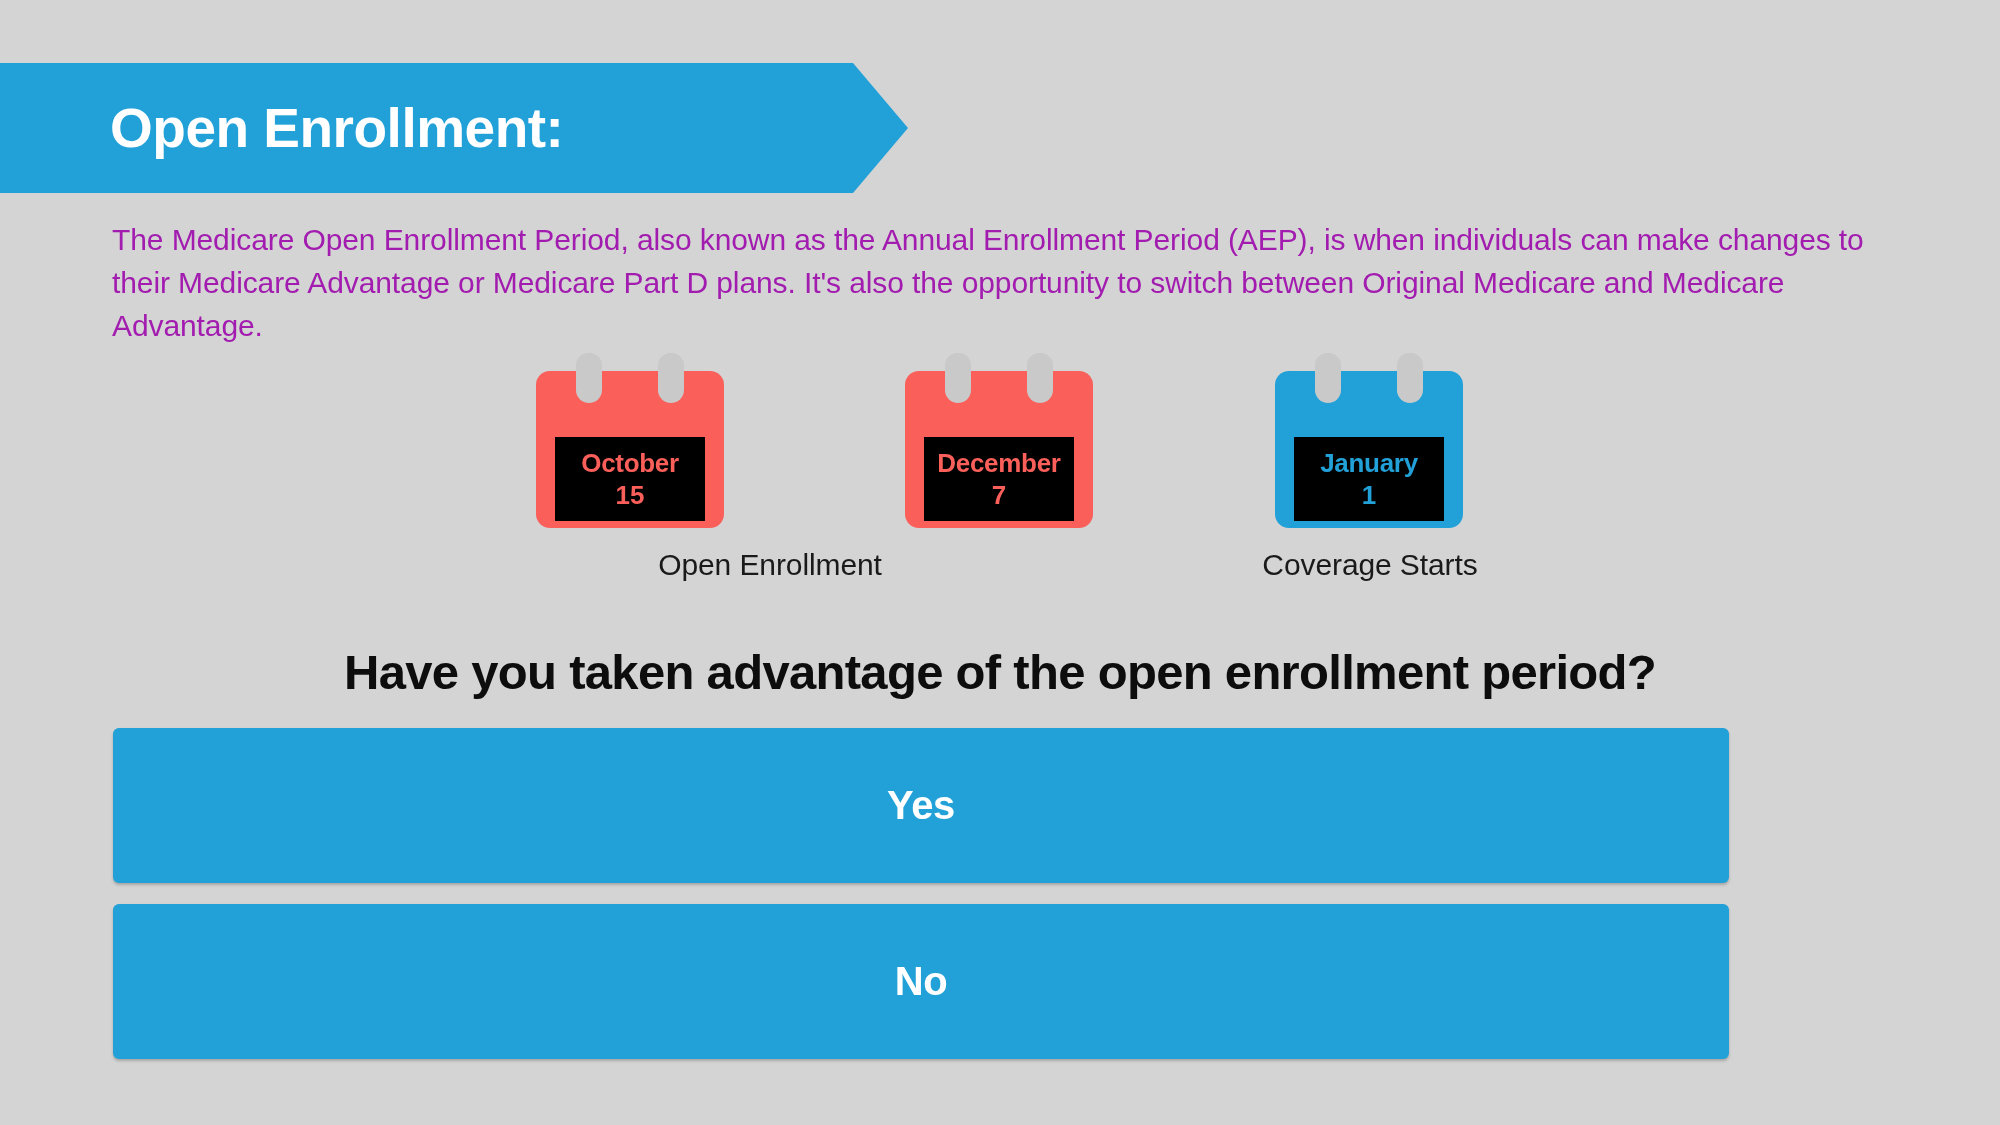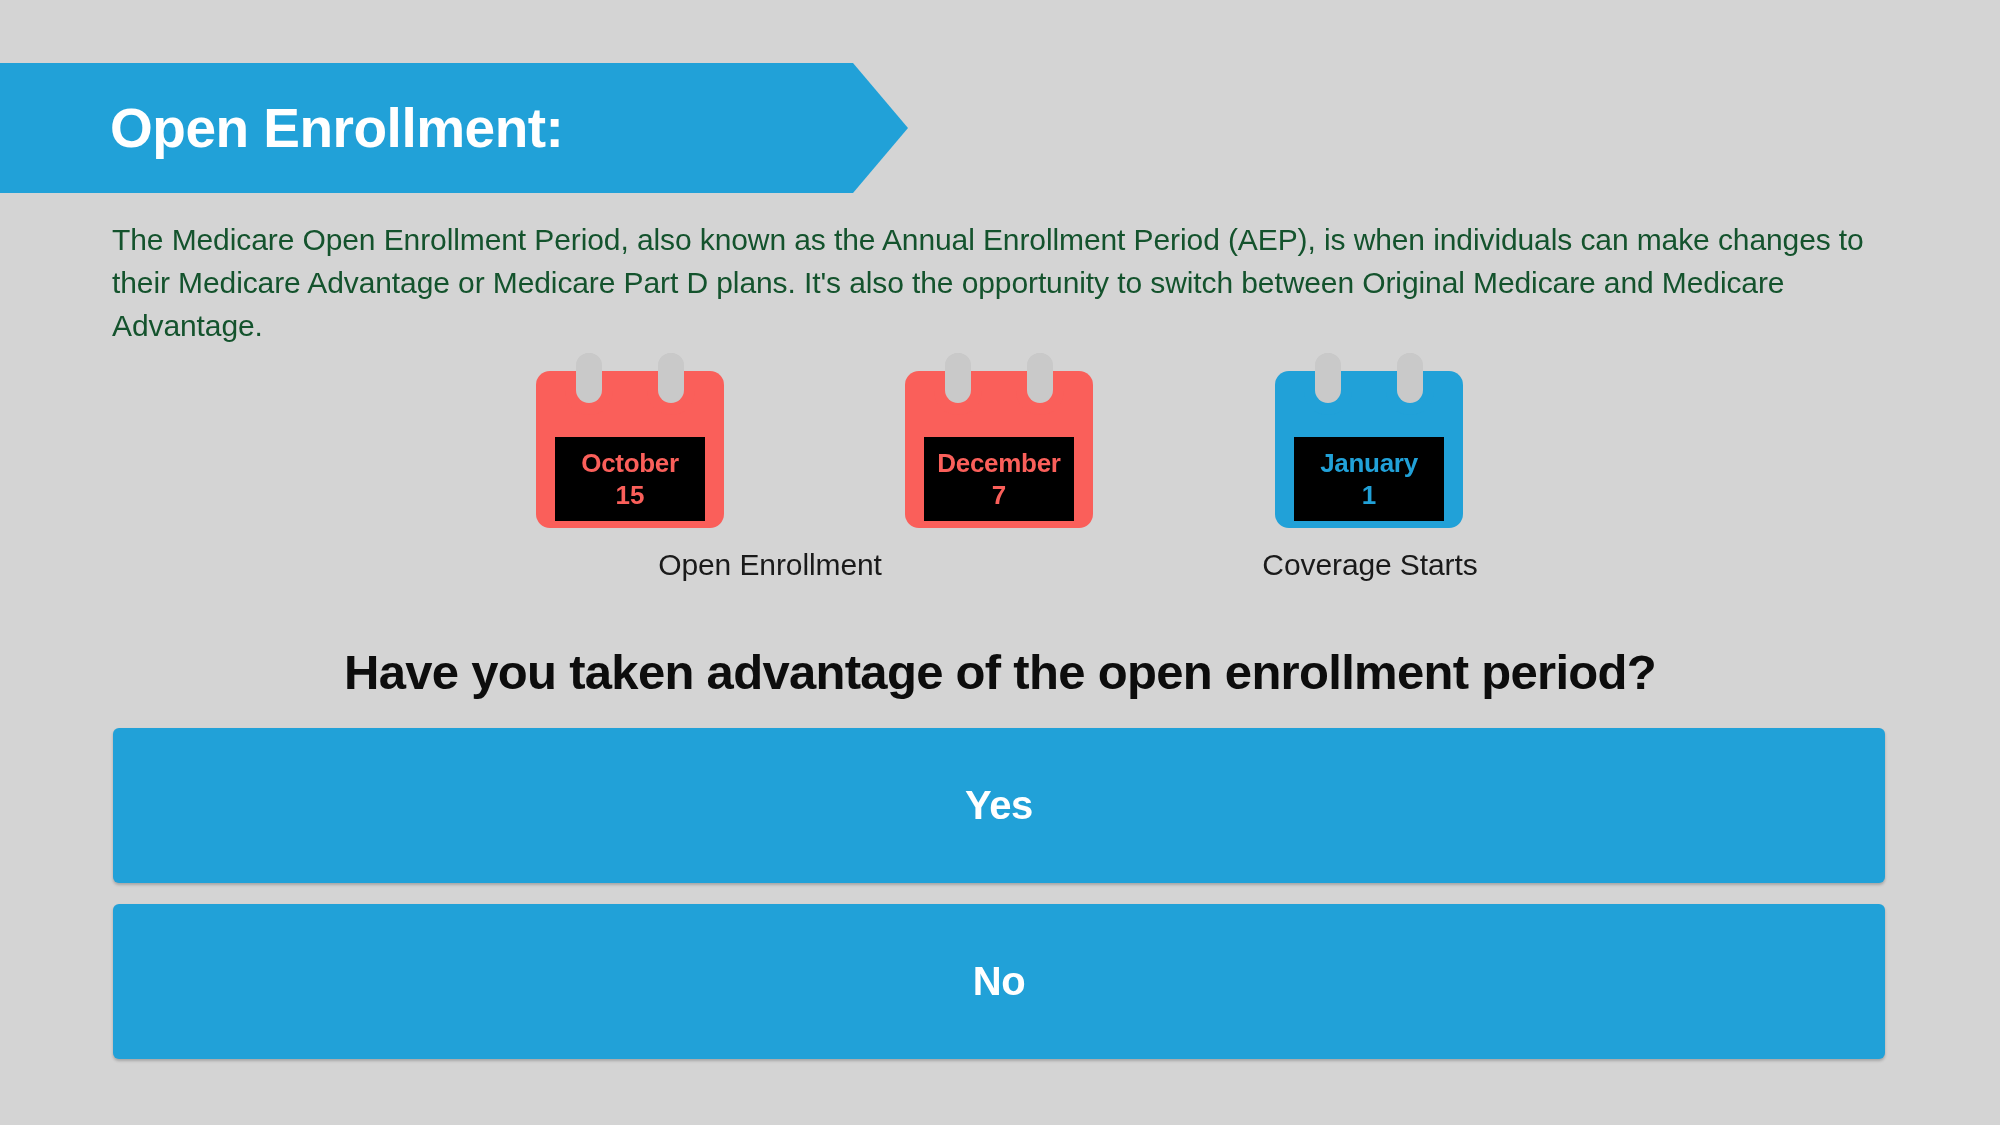--- a/index.html
+++ b/index.html
@@ -45,21 +45,21 @@
     line-height: 1;
     white-space: nowrap;
   }
 
   
   .intro {
     position: absolute;
     left: 112px;
     top: 218px;
     width: 1790px;
-    color: #14532d;
+    color: #a21caf;
     font-size: 30px;
     line-height: 43px;
     letter-spacing: -0.1px;
   }
 
   
   .timeline {
     position: absolute;
     left: 0;
     top: 340px;
@@ -183,21 +183,21 @@
     font-weight: bold;
     letter-spacing: -0.7px;
     line-height: 60px;
   }
 
   
   .answers {
     position: absolute;
     left: 113px;
     top: 728px;
-    width: 1772px;
+    width: 1616px;
   }
   .answer-btn {
     display: flex;
     align-items: center;
     justify-content: center;
     width: 100%;
     height: 155px;
     background: #21a1d8;
     border: none;
     border-radius: 6px;

